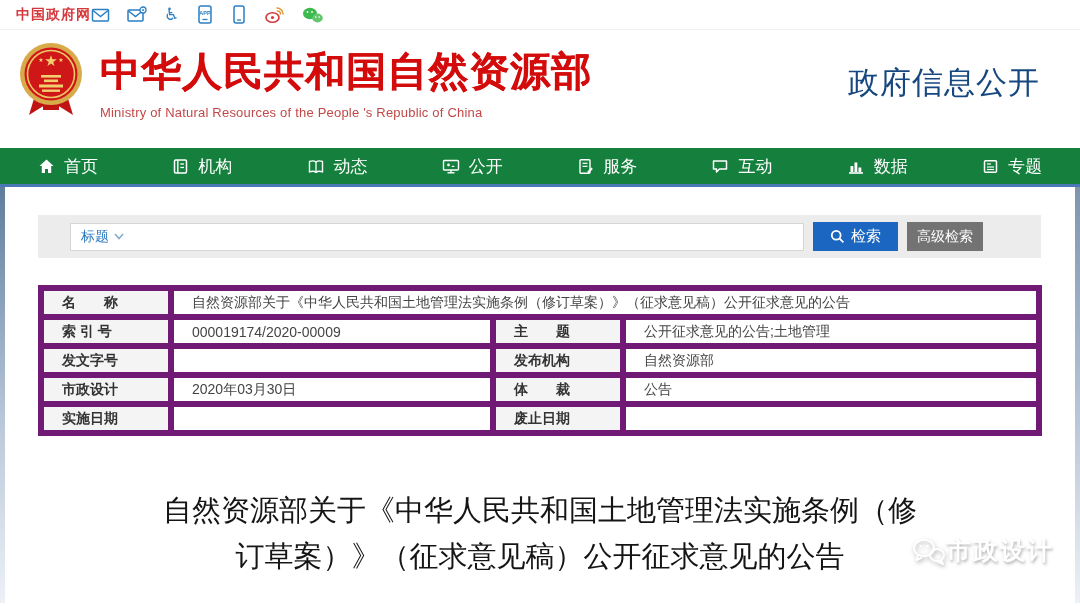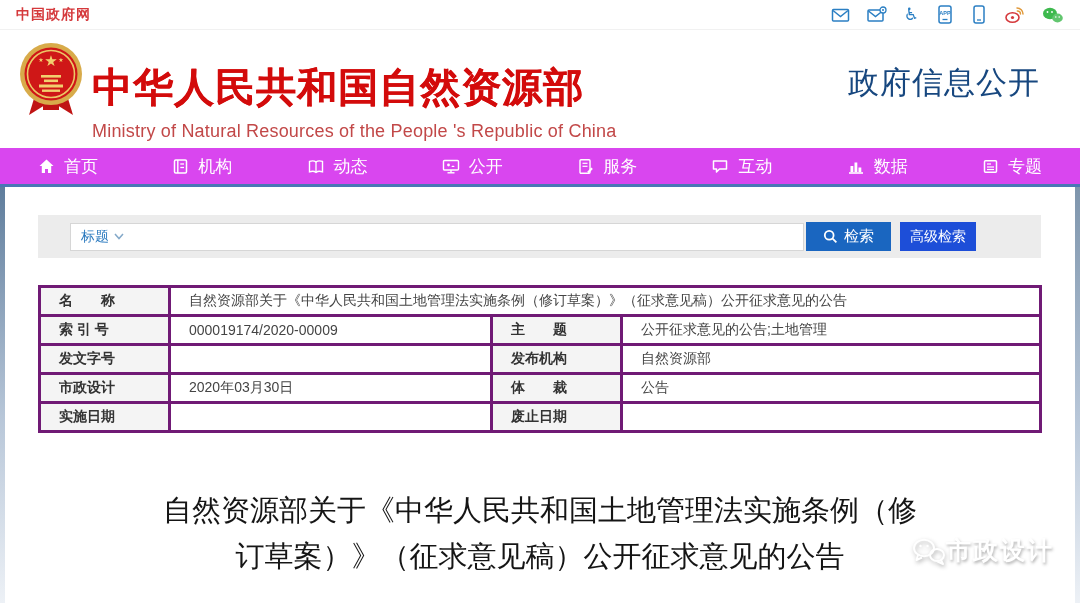--- a/index.html
+++ b/index.html
@@ -1,39 +1,39 @@
 <!DOCTYPE html>
 <html><head>
 <meta charset="utf-8">
 <style>
   * { margin:0; padding:0; box-sizing:border-box; }
   html,body { width:1080px; height:606px; overflow:hidden; background:#fff;
     font-family:"Liberation Sans","DejaVu Sans",sans-serif; }
   body { position:relative; }
 
   
-  .topbar { height:30px; display:flex; align-items:center; justify-content:space-between;
+  .topbar { height:30px; display:flex; align-items:center; justify-content:flex-start;
     padding:0 16px; border-bottom:1px solid #f1f1f1; background:#fff; }
   .site-link { color:#d5393c; font-weight:bold; font-size:14px; letter-spacing:1px; cursor:pointer; }
   .topbar-icons { display:flex; align-items:center; gap:17px; }
   .topbar-icons .ticon { display:inline-flex; align-items:center; cursor:pointer; }
   .a11y-glyph { color:#2b7fc3; font-size:17px; line-height:1; }
 
   
   .header { height:118px; position:relative; background:#fff; }
   .emblem { position:absolute; left:18px; top:12px; }
-  .header-titles { position:absolute; left:92px; top:14px;margin-top:16px; }
+  .header-titles { position:absolute; left:100px; top:14px; }
   .title-cn { color:#d30b0b; font-size:40px; font-weight:900; letter-spacing:1px;
     text-shadow:0.6px 0 0 #d30b0b; white-space:nowrap; }
-  .title-en { color:#c24848; font-size:18px; margin-top:6px; letter-spacing:0.2px; }
+  .title-en { color:#c24848; font-size:13px; margin-top:6px; letter-spacing:0.2px; }
   .section-title { position:absolute; right:40px; top:32px; color:#17477f;
     font-size:31px; font-weight:normal; letter-spacing:1px; }
 
   
-  .nav { height:39px; background:#d946ef; border-bottom:3px solid #4a77b5;
+  .nav { height:39px; background:#15803d; border-bottom:3px solid #4a77b5;
     display:flex; justify-content:space-between; padding:0 38px; }
   .nav-item { display:flex; align-items:center; gap:9px; color:#fff; font-size:17px;
     cursor:pointer; white-space:nowrap; }
   .nav-item svg { display:block; }
 
   
   .content { position:relative; height:416px; background:#fff; }
   .edge-strip { position:absolute; top:0; height:416px; width:5px; }
   .edge-strip.left { left:0; background:linear-gradient(#5f7d9c,#b7c6d8 55%,#edf1f6); }
   .edge-strip.right { right:0; background:linear-gradient(#7e95ac,#b7c6d8 55%,#edf1f6); }
@@ -41,27 +41,27 @@
   .search-panel { position:absolute; left:38px; top:28px; width:1003px; height:43px;
     background:#ececec; display:flex; align-items:center; padding-left:32px; }
   .search-input-wrap { width:734px; height:28px; background:#fff; border:1px solid #d6d6d6;
     display:flex; align-items:center; padding:0 10px; gap:6px; }
   .field-selector { display:flex; align-items:center; gap:5px; color:#2878be;
     font-size:14px; cursor:pointer; white-space:nowrap; }
   .search-input { flex:1; border:none; outline:none; height:100%; font-size:14px;
     font-family:inherit; background:transparent; }
   .btn { height:29px; display:flex; align-items:center; justify-content:center;
     color:#fff; cursor:pointer; border:none; }
-  .btn-search { width:85px; margin-left:2px; background:#1a66c0; font-size:15px; gap:6px; }
-  .btn-advanced { width:76px; margin-left:9px; background:#1d4ed8; font-size:14px; }
+  .btn-search { width:85px; margin-left:9px; background:#1a66c0; font-size:15px; gap:6px; }
+  .btn-advanced { width:76px; margin-left:9px; background:#737373; font-size:14px; }
 
   
   .doc-table { position:absolute; left:38px; top:98px; width:1004px;
     border-collapse:collapse; table-layout:fixed; font-size:14px; color:#333; }
-  .doc-table td { border:3px solid #701a75; height:29px; padding:0 10px 0 18px;
+  .doc-table td { border:6px solid #701a75; height:29px; padding:0 10px 0 18px;
     overflow:hidden; white-space:nowrap; }
   .doc-table td.lbl { background:#f4f4f4; font-weight:bold; color:#333; }
   .doc-table td.val { background:#fff; color:#444; }
 
   
   .article-title { position:absolute; left:160px; top:300px; width:760px;
     text-align:center; font-family:"Liberation Serif","DejaVu Serif",serif;
     font-size:29px; line-height:46px; color:#151515; font-weight:500; }
 
   

